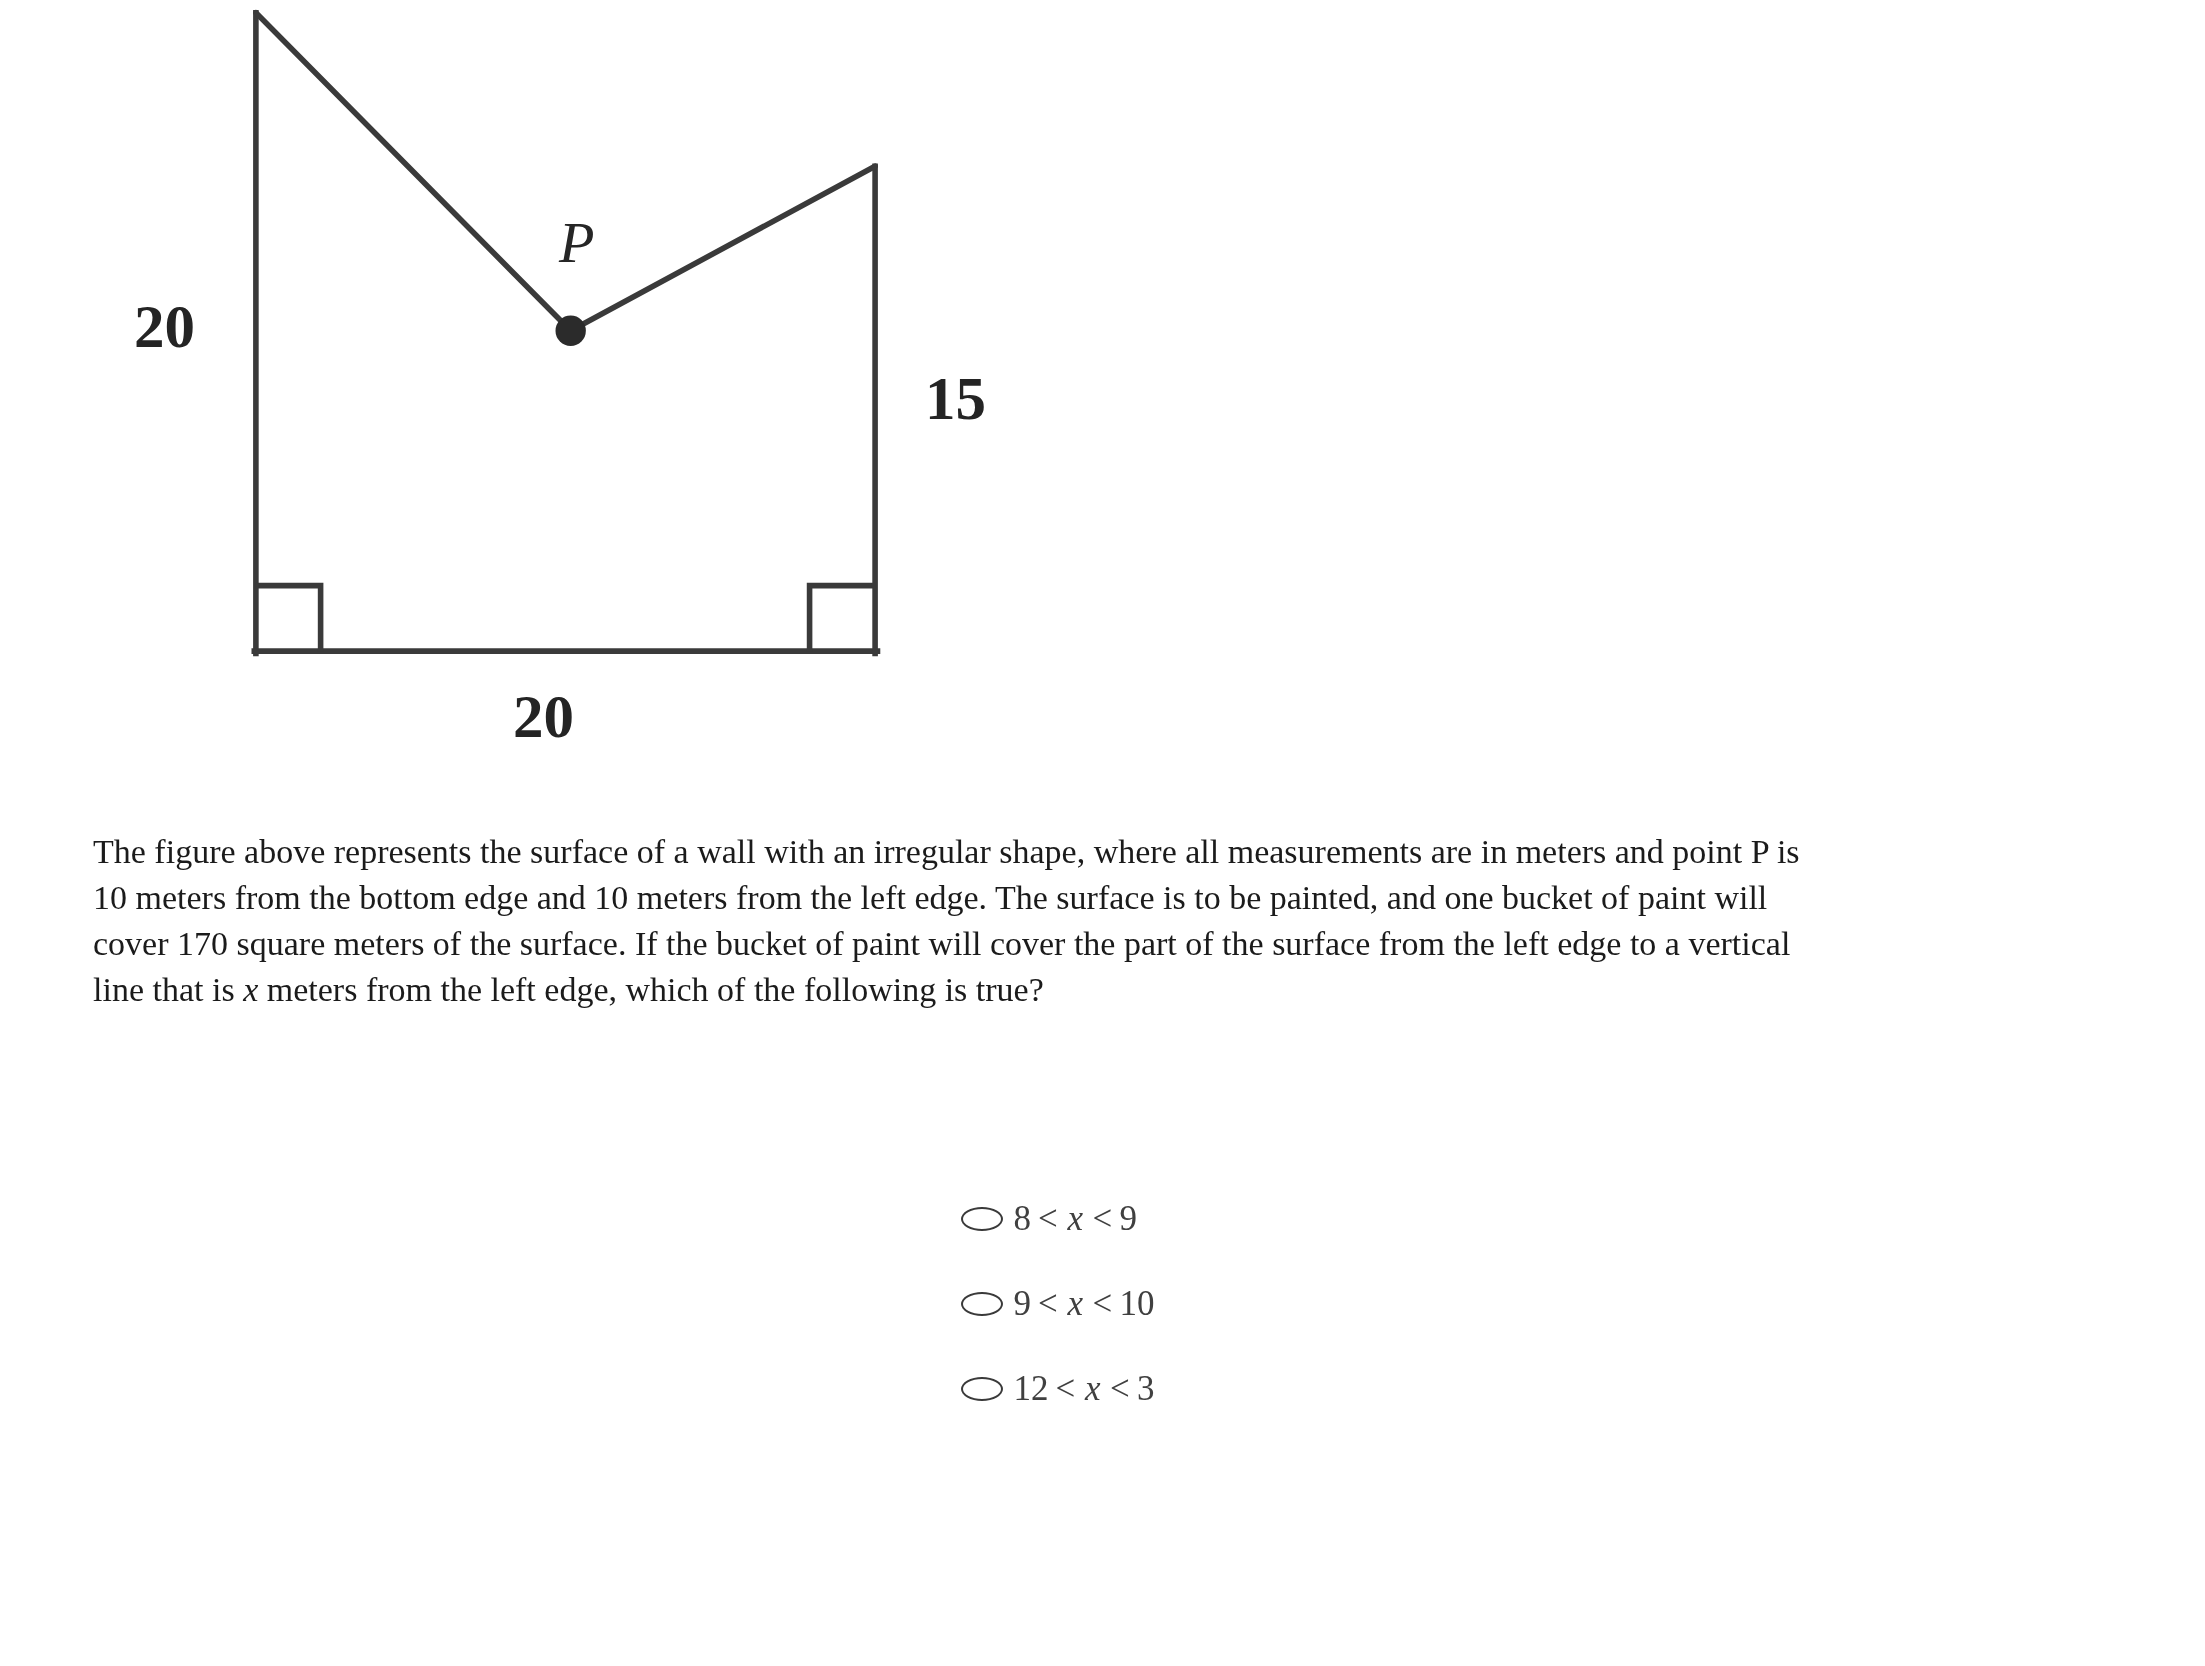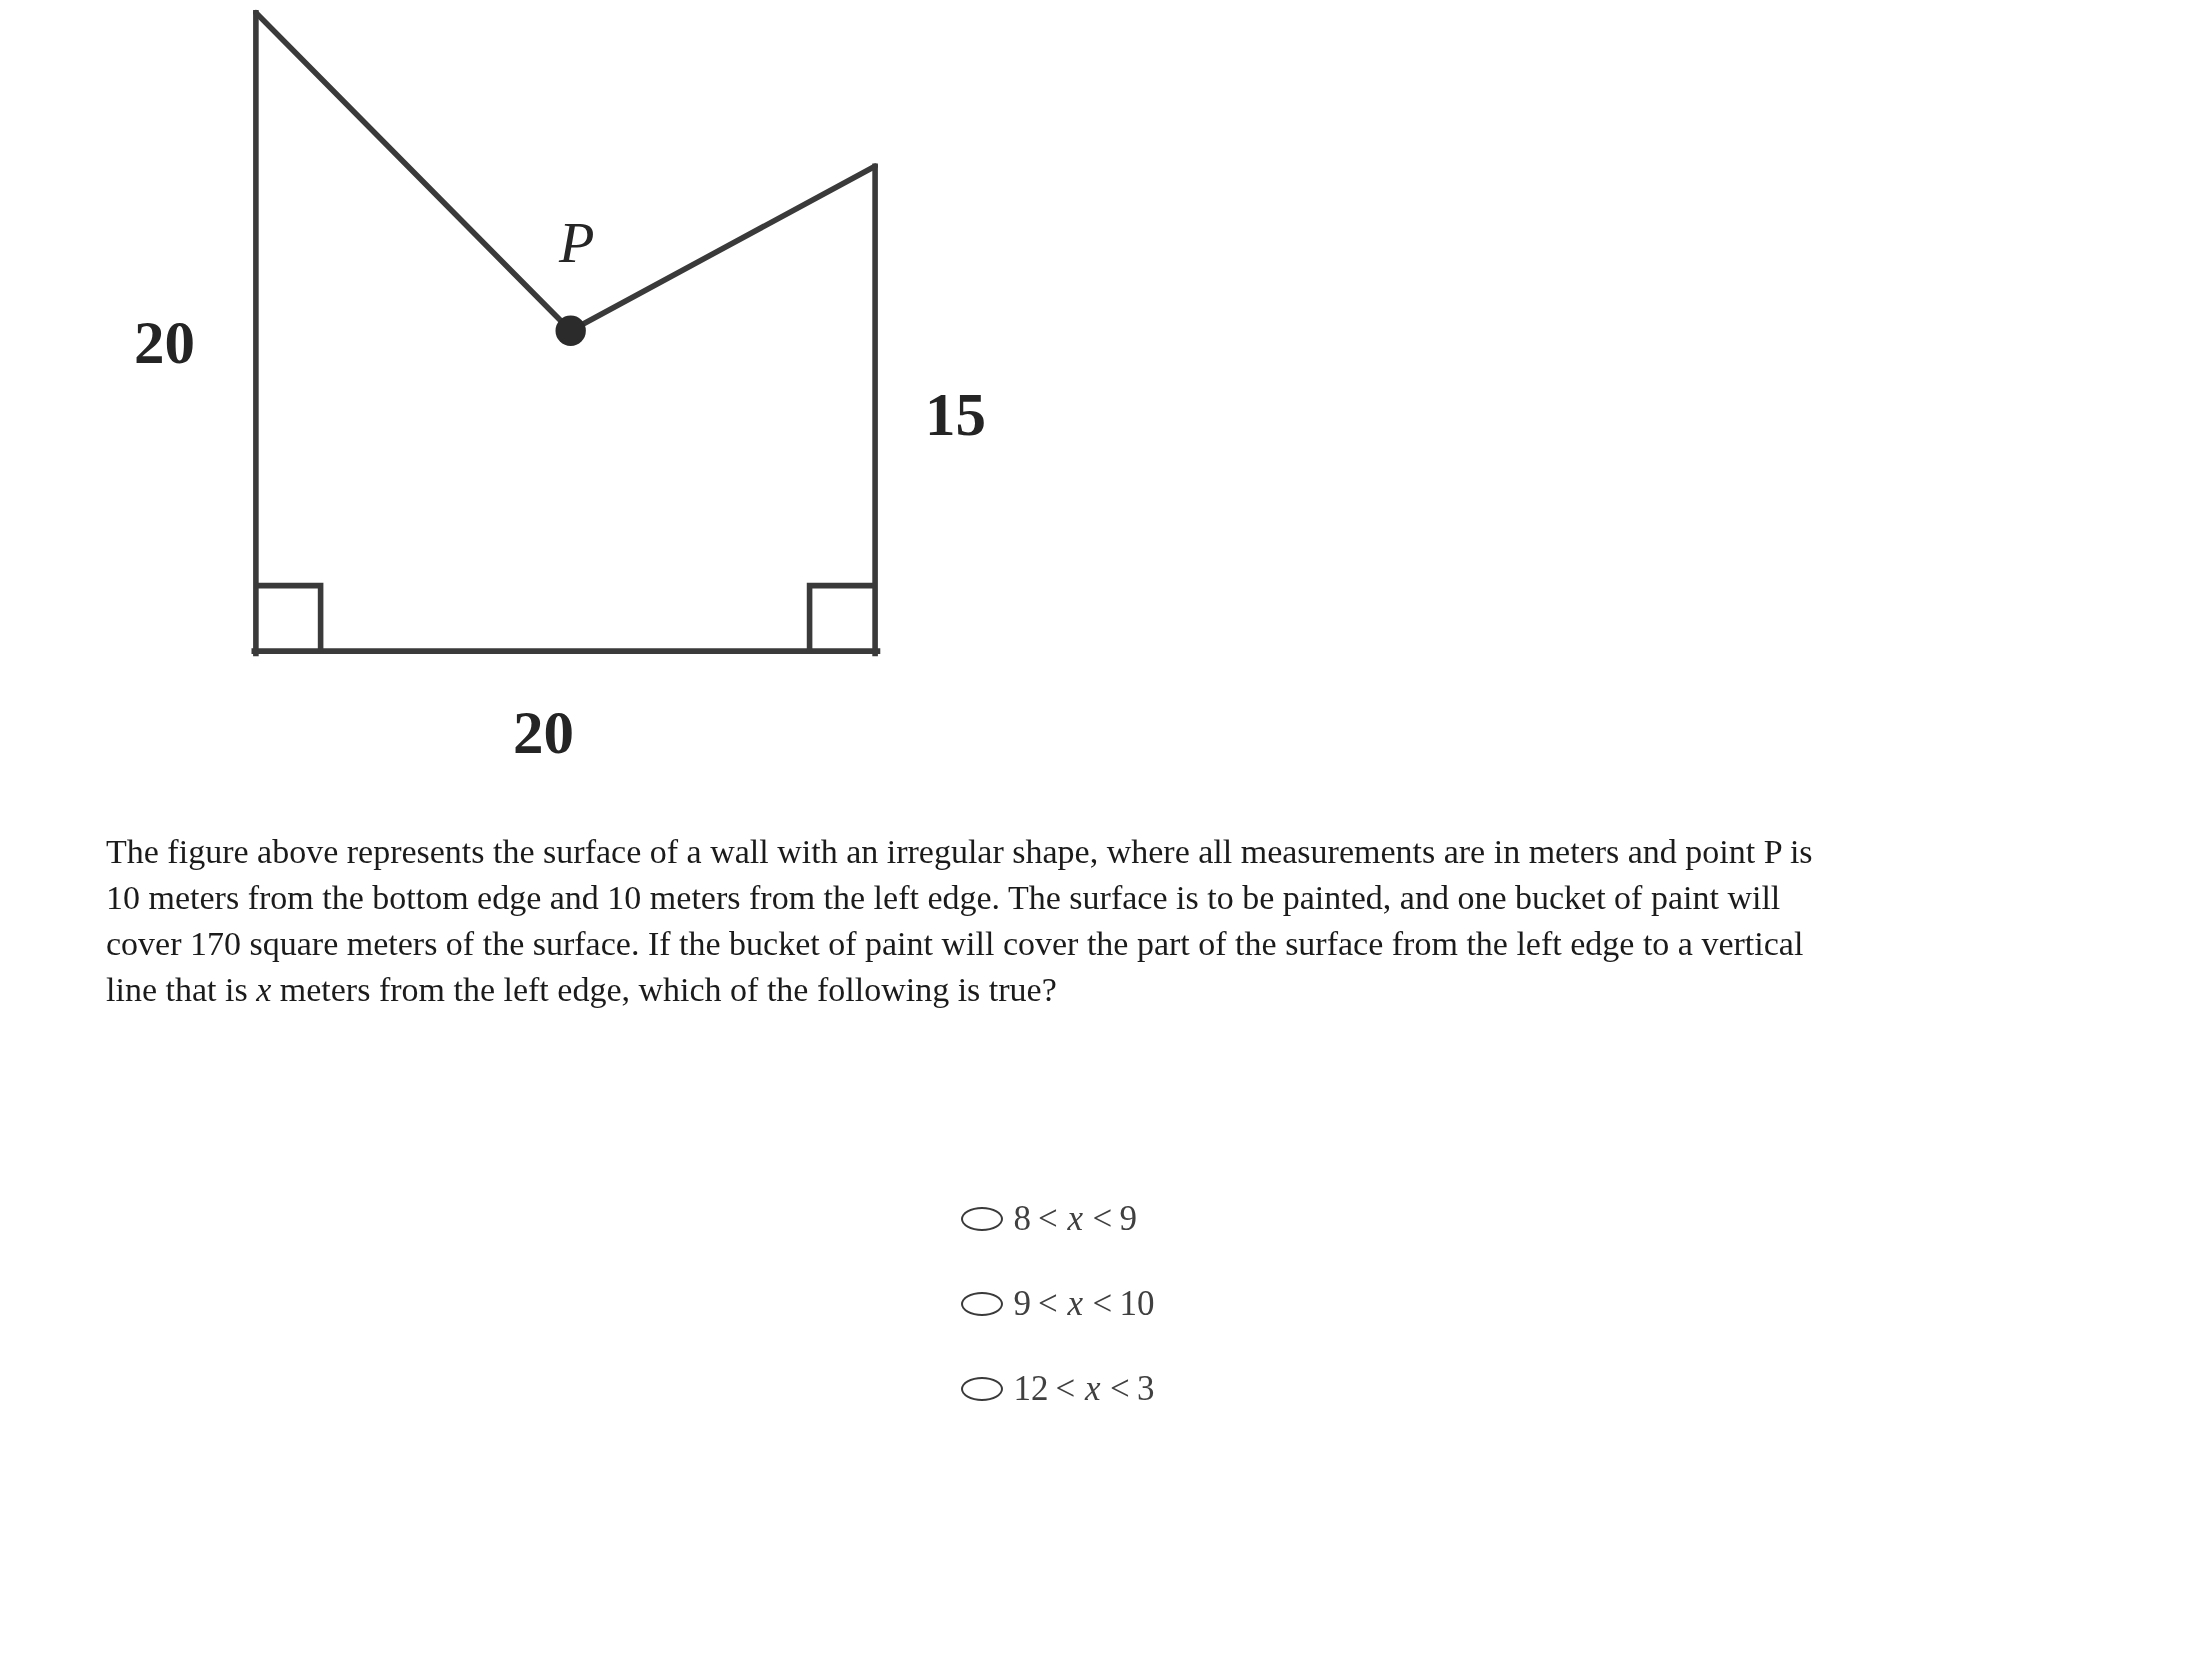--- a/index.html
+++ b/index.html
@@ -34,42 +34,41 @@
 
   .dim-label {
     position: absolute;
     font-family: "Liberation Serif", "DejaVu Serif", serif;
     font-size: 61px;
     font-weight: 700;
     color: #242424;
     letter-spacing: 0px;
     line-height: 1;
     white-space: nowrap;
-    margin-top: 16px;
   }
   #label-left-20  { left: 134px;  top: 296px; }
   #label-right-15 { left: 925px; top: 368px; }
   #label-bottom-20{ left: 513px;  top: 686px; }
 
   #label-point-p {
     position: absolute;
     left: 559px;
     top: 214px;
     font-family: "Liberation Serif", "DejaVu Serif", serif;
     font-style: italic;
     font-size: 58px;
     font-weight: 400;
     color: #262626;
     line-height: 1;
   }
 
   
   #prompt-paragraph {
     position: absolute;
-    left: 106px;
+    left: 93px;
     top: 795px;
     width: 1727px;
     font-size: 34px;
     line-height: 46px;
     color: #1b1b1b;
     text-align: left;
     font-family: "Liberation Serif", "DejaVu Serif", serif;
   }
   .mathvar {
     font-family: "Liberation Serif", "DejaVu Serif", serif;

